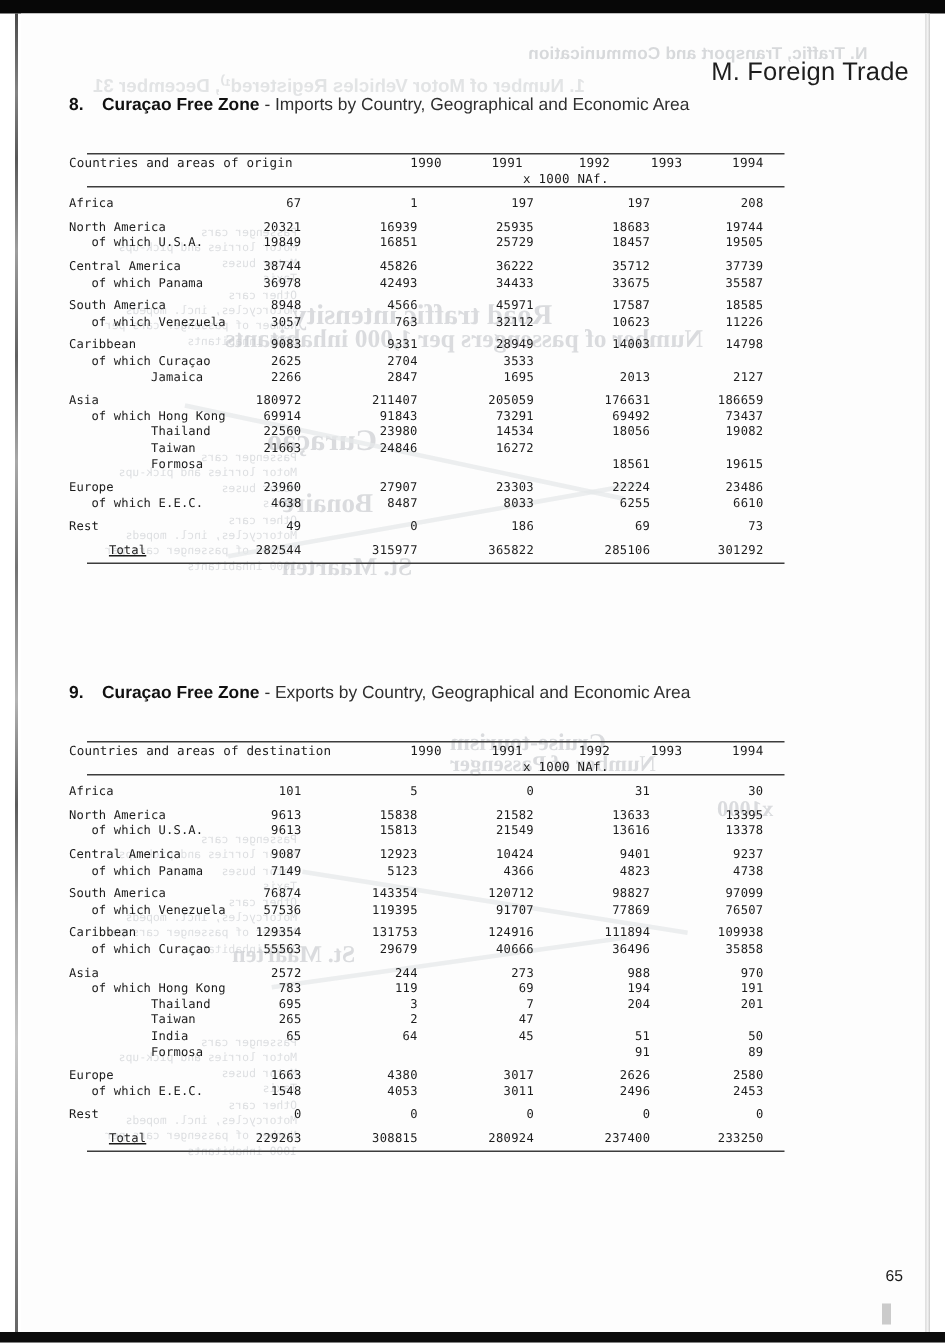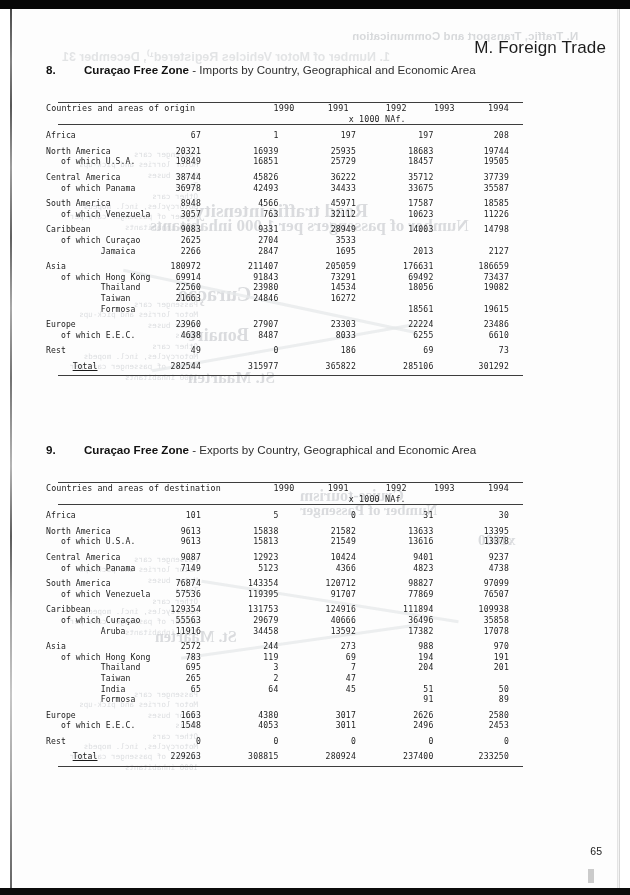--- a/index.html
+++ b/index.html
@@ -129,34 +129,34 @@
     right: 24px; top: 38px;
     font-size: 17px;
     font-weight: normal;
     color: #1d1d1d;
     letter-spacing: .15px;
   }
 
   
   .block { position: absolute; left: 46px; width: 540px; }
   #block-8 { top: 63px; }
-  #block-9 { top: 443px; }
+  #block-9 { top: 455px; }
 
   .tbl-title {
     font-size: 11.6px;
     color: #111;
     white-space: nowrap;
     margin-bottom: 0px;
   }
   .tbl-num {
     font-weight: bold;
     display: inline-block;
     width: 22px;
   }
-  .tbl-strong { font-weight: bold; margin-left: 16px; }
+  .tbl-strong { font-weight: bold; }
   .tbl-light { font-weight: normal; color: #2f2f2f; }
 
   .rule {
     height: 1px;
     background: #3d3d3d;
     width: 465px;
     margin-left: 12px;
   }
 
   table.data {
@@ -664,28 +664,20 @@
             <td class="num c5">109938</td>
           </tr>
           <tr>
             <td class="lab">   of which Curaçao</td>
             <td class="num c1">55563</td>
             <td class="num c2">29679</td>
             <td class="num c3">40666</td>
             <td class="num c4">36496</td>
             <td class="num c5">35858</td>
           </tr>
-          <tr>
-            <td class="lab">           Aruba</td>
-            <td class="num c1">11916</td>
-            <td class="num c2">34458</td>
-            <td class="num c3">13592</td>
-            <td class="num c4">17382</td>
-            <td class="num c5">17078</td>
-          </tr>
           <tr class="gap">
             <td></td>
             <td></td>
             <td></td>
             <td></td>
             <td></td>
             <td></td>
           </tr>
           <tr>
             <td class="lab">Asia</td>

